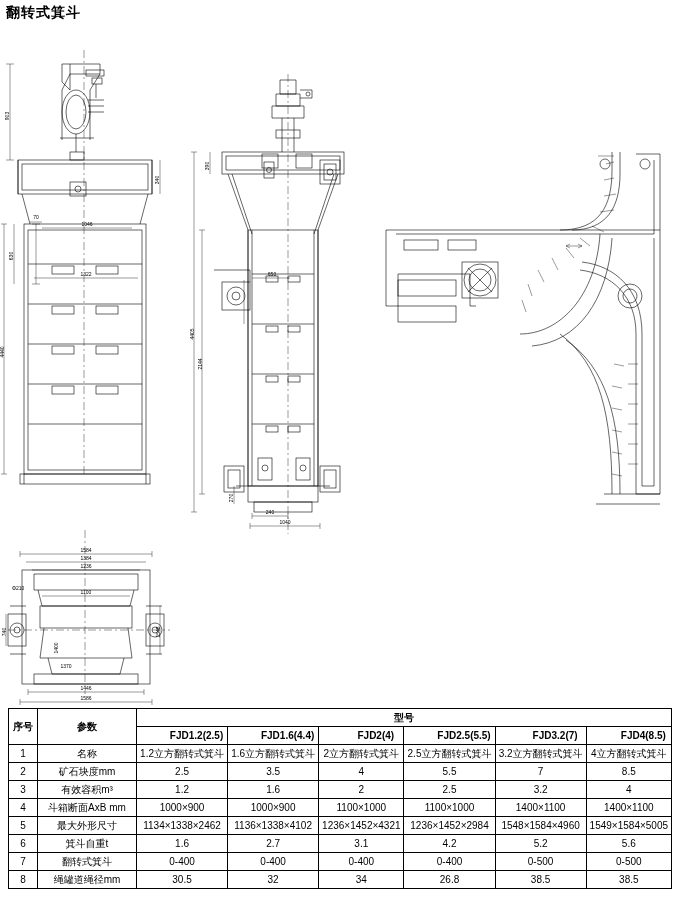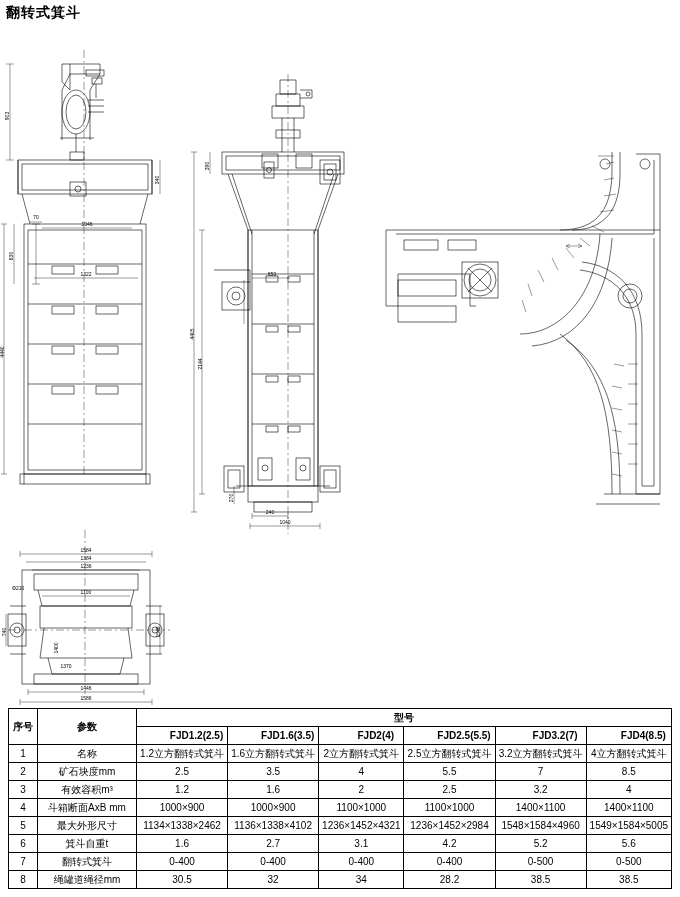--- a/index.html
+++ b/index.html
@@ -336,21 +336,21 @@
 
 <table class="spec-table">
   <thead>
     <tr class="row-h">
       <th class="col-no" rowspan="2">序号</th>
       <th class="col-param" rowspan="2">参数</th>
       <th colspan="6">型号</th>
     </tr>
     <tr class="row-h">
       <th class="model-head">FJD1.2(2.5)</th>
-      <th class="model-head">FJD1.6(3.5)</th>
+      <th class="model-head">FJD1.6(4.4)</th>
       <th class="model-head">FJD2(4)</th>
       <th class="model-head">FJD2.5(5.5)</th>
       <th class="model-head">FJD3.2(7)</th>
       <th class="model-head">FJD4(8.5)</th>
     </tr>
   </thead>
   <tbody>
     <tr class="row-h">
       <td>1</td>
       <td class="param">名称</td>
@@ -420,18 +420,18 @@
       <td>0-400</td>
       <td>0-500</td>
       <td>0-500</td>
     </tr>
     <tr class="row-h">
       <td>8</td>
       <td class="param">绳罐道绳径mm</td>
       <td>30.5</td>
       <td>32</td>
       <td>34</td>
-      <td>28.2</td>
+      <td>26.8</td>
       <td>38.5</td>
       <td>38.5</td>
     </tr>
   </tbody>
 </table>
 
 </body></html>

